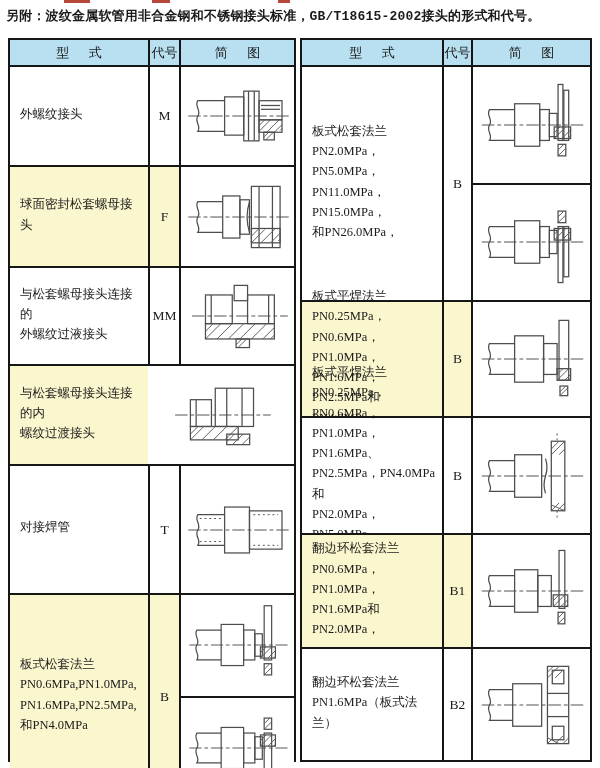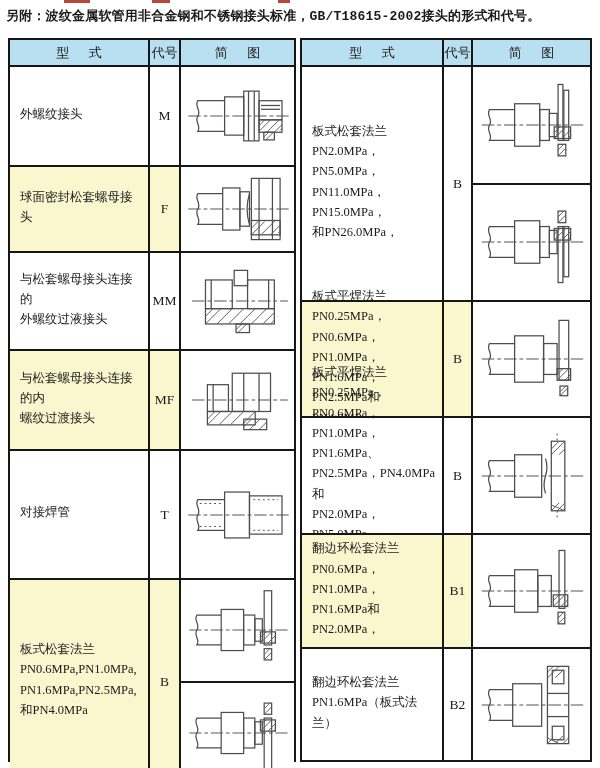--- a/index.html
+++ b/index.html
@@ -66,21 +66,21 @@
               <line x1="82" y1="39" x2="102" y2="39"></line>
           <rect x="80" y="50" width="24" height="13"></rect>
           <path class="ht" d="M80 56l6-6M80 62l12-12M88 63l13-13M96 63l8-8M102 61l2-2"></path>
           <rect x="85" y="63" width="11" height="8"></rect>
               <path class="ht" d="M85 68l5-5M87 71l8-8"></path>
         </svg>
       </div>
         </div>
     </div>
 
-    <div class="row hl" style="height:86px">
+    <div class="row hl" style="height:101px">
       <div class="cell c-type">球面密封松套螺母接头</div>
       <div class="cell c-code">F</div>
       <div class="cell c-diag">
           <div class="sub">
         <svg class="dg" width="112" height="88" viewBox="0 0 116 92">
           <path class="cl" d="M6 46H112"></path>
           <path d="M42 30H16C12 36 20 40 16 46C12 52 20 56 16 62H42"></path>
           <rect x="42" y="24" width="18" height="44"></rect>
           <rect x="60" y="28" width="10" height="36"></rect>
           <rect x="72" y="14" width="30" height="64"></rect>
@@ -112,21 +112,20 @@
           <rect x="56" y="70" width="14" height="9"></rect>
               <path class="ht" d="M56 76l6-6M58 79l9-9"></path>
         </svg>
       </div>
         </div>
     </div>
 
     <div class="row hl" style="height:100px">
       <div class="cell c-type">与松套螺母接头连接的内
 螺纹过渡接头</div>
-      <div class="cell c-code">MF</div>
       <div class="cell c-diag">
           <div class="sub">
         <svg class="dg" width="112" height="88" viewBox="0 0 116 92">
           <path class="cl" d="M10 46H110"></path>
           <rect x="26" y="30" width="22" height="28"></rect>
               <line x1="32" y1="30" x2="32" y2="58"></line>
           <rect x="52" y="18" width="40" height="40"></rect>
               <line x1="64" y1="18" x2="64" y2="58"></line>
               <line x1="80" y1="18" x2="80" y2="58"></line>
           <rect x="26" y="58" width="50" height="14"></rect>

